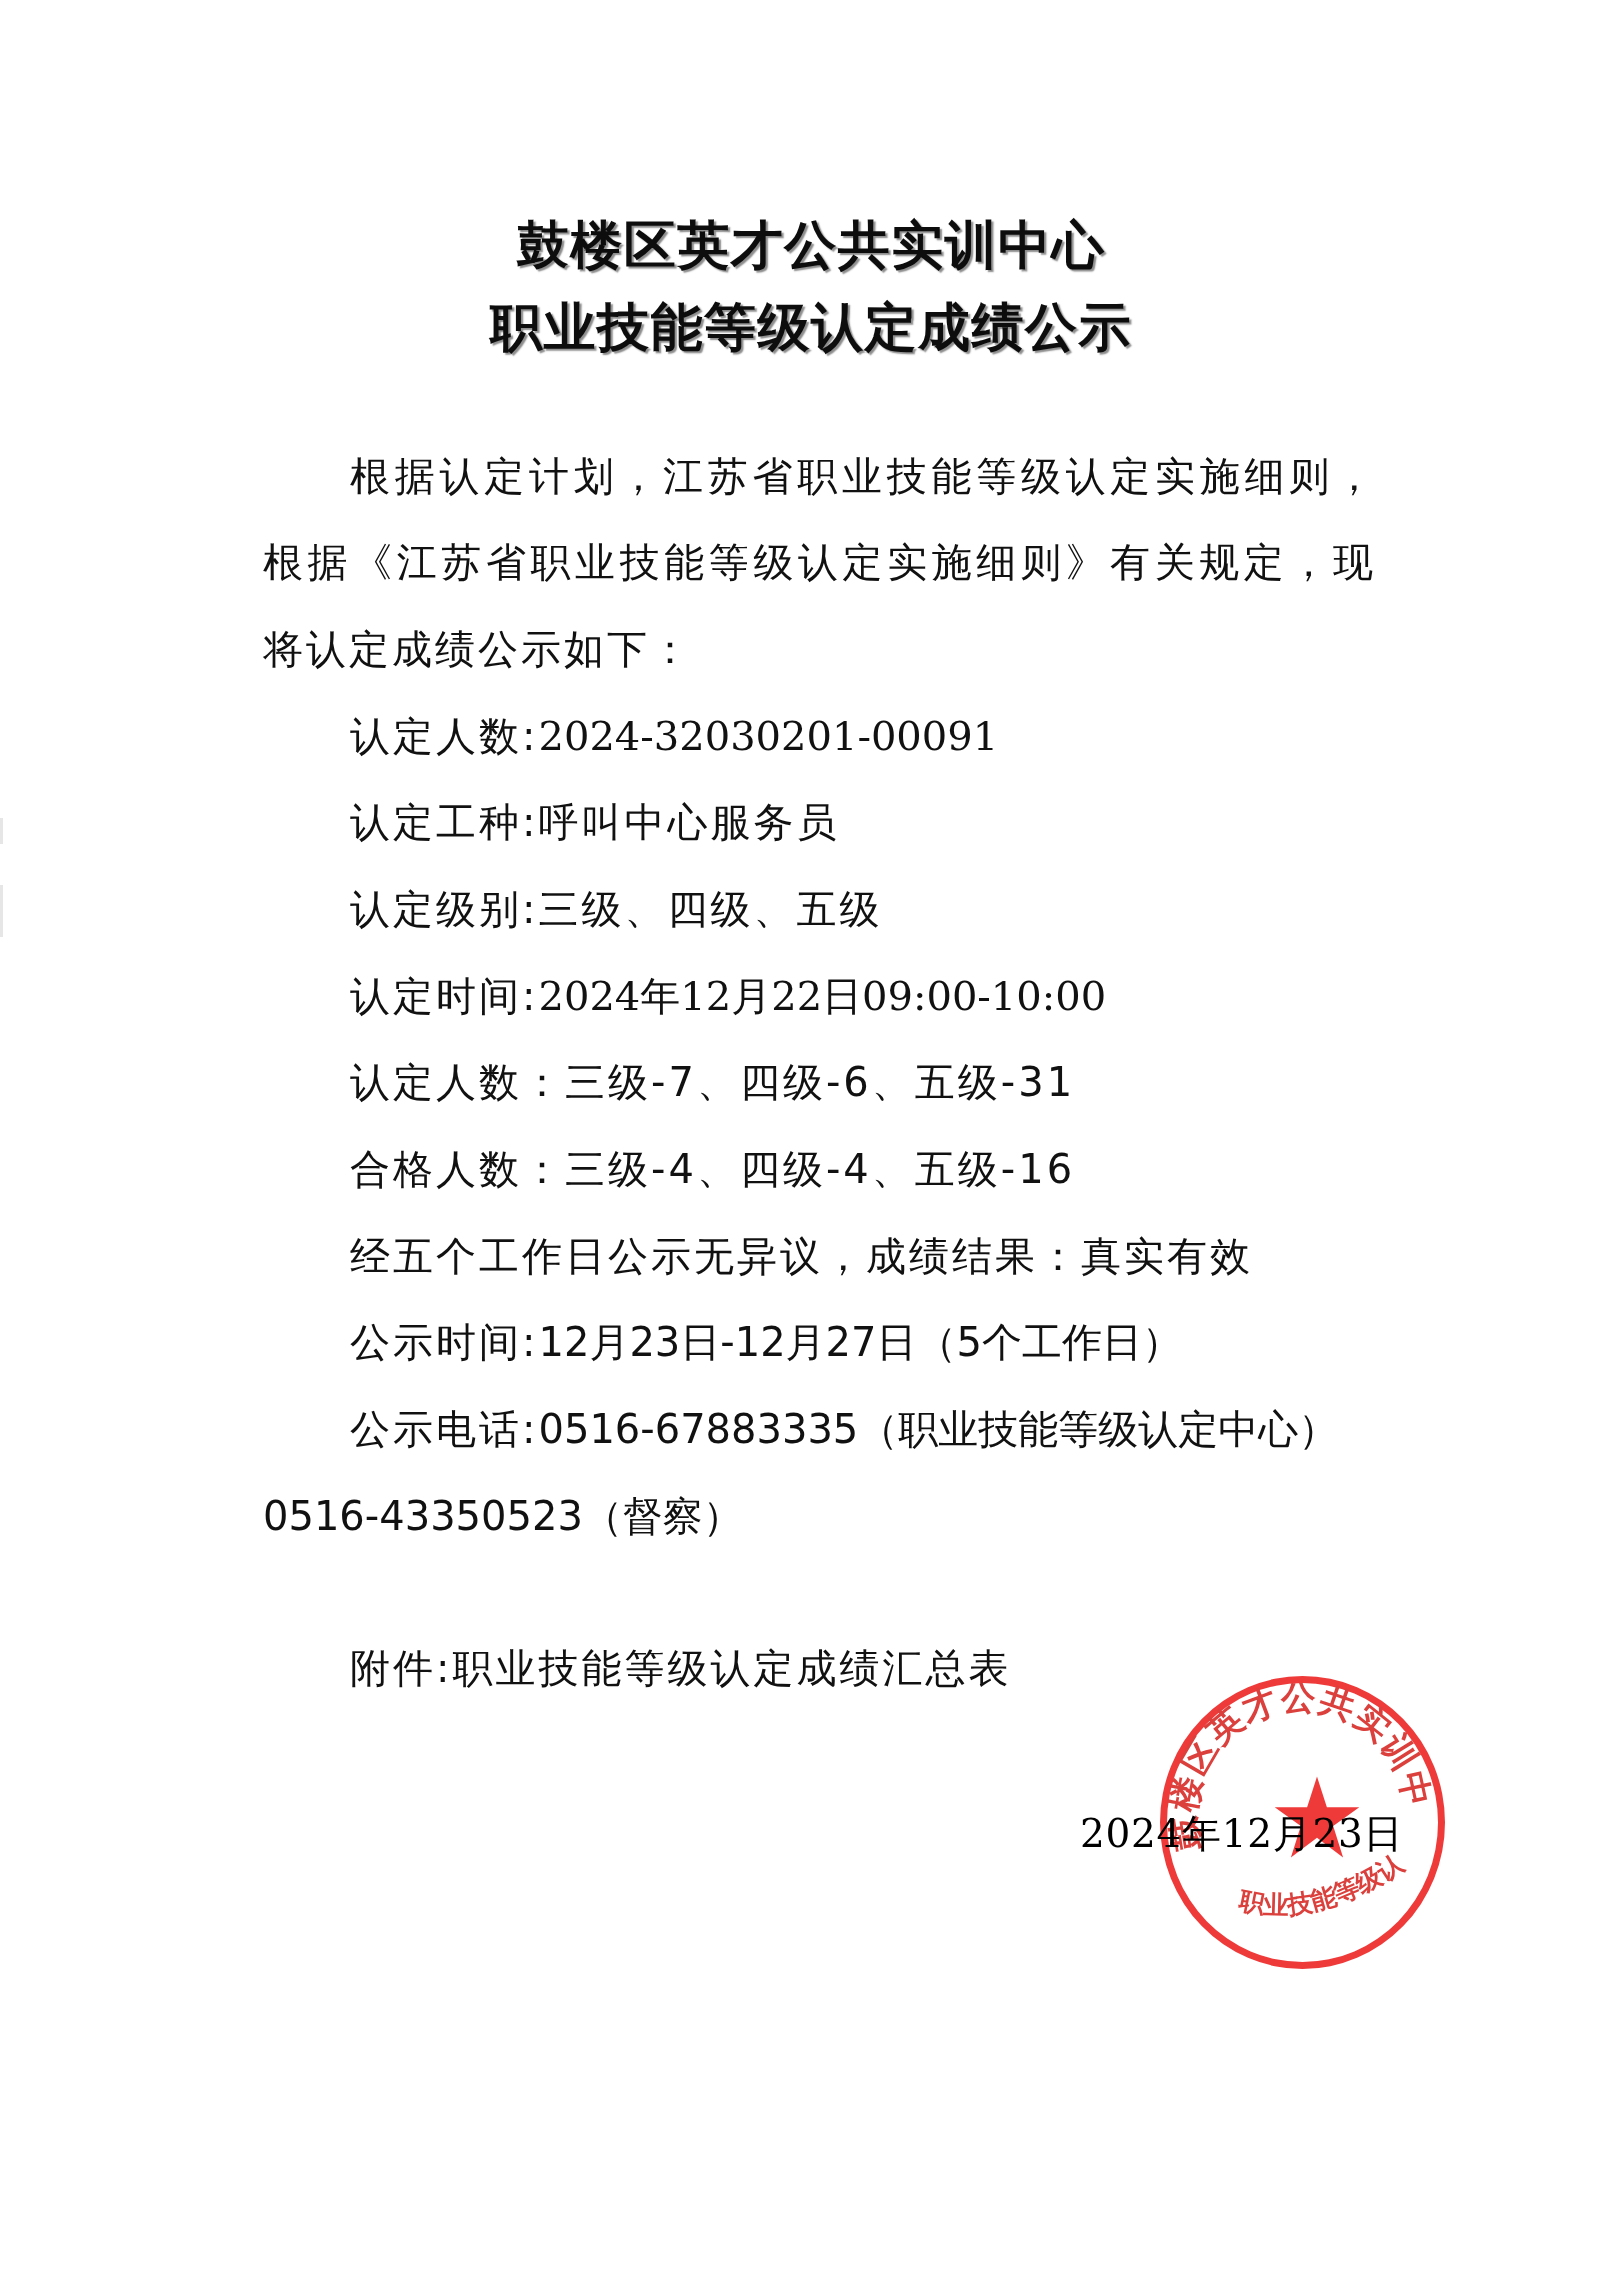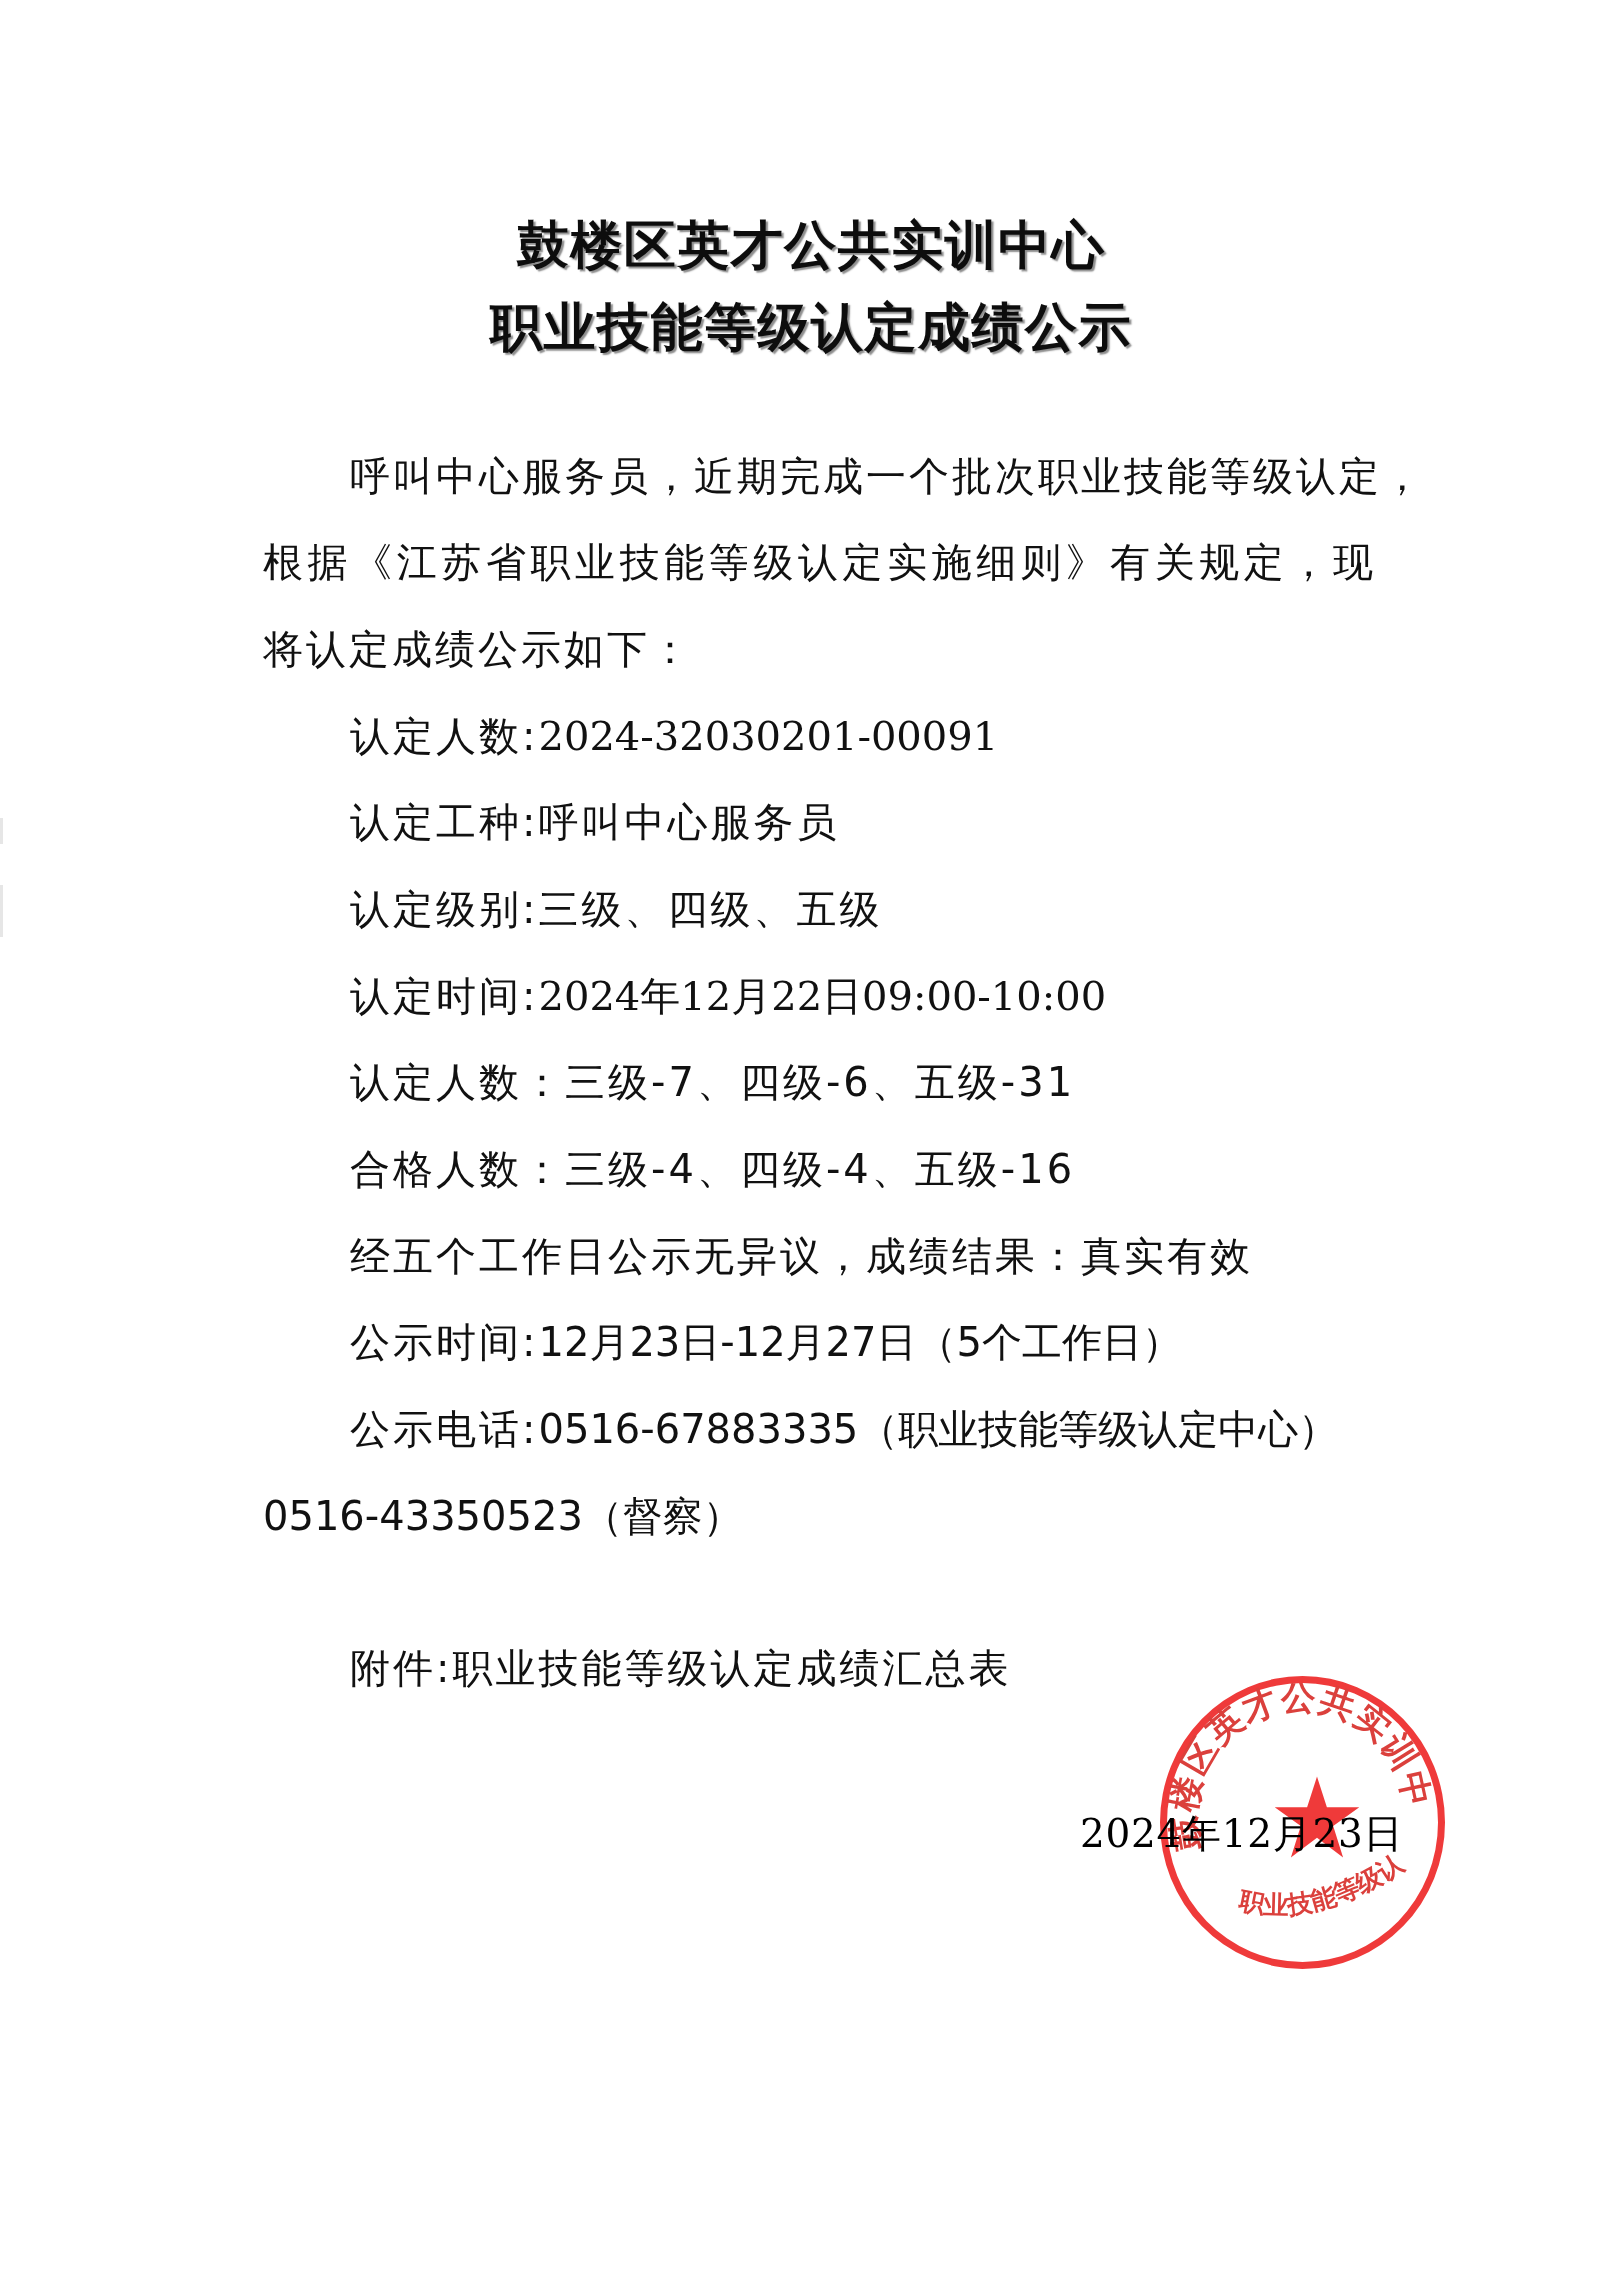--- a/index.html
+++ b/index.html
@@ -110,21 +110,21 @@
 <body>
 
 <div class="page">
 
   <div class="scan-mark" style="top:818px;height:26px;"></div>
   <div class="scan-mark" style="top:885px;height:52px;"></div>
 
   <div class="title t1">鼓楼区英才公共实训中心</div>
   <div class="title t2">职业技能等级认定成绩公示</div>
 
-  <div class="body-text para-line indent justify" style="top:454px; width:1027px;">呼叫中心服务员，近期完成一个批次职业技能等级认定，</div>
+  <div class="body-text para-line indent justify" style="top:454px; width:1027px;">根据认定计划，江苏省职业技能等级认定实施细则，</div>
   <div class="body-text para-line justify" style="top:540px;">根据《江苏省职业技能等级认定实施细则》有关规定，现</div>
   <div class="body-text flush" style="top:627px;">将认定成绩公示如下：</div>
 
   <div class="body-text item" style="top:714px;">
     <span>认定人数:</span><span style="letter-spacing:0; font-family:'DejaVu Serif','Liberation Serif',serif;">2024-32030201-00091</span>
   </div>
   <div class="body-text item" style="top:800px;">
     <span>认定工种:</span><span>呼叫中心服务员</span>
   </div>
   <div class="body-text item" style="top:887px;">

